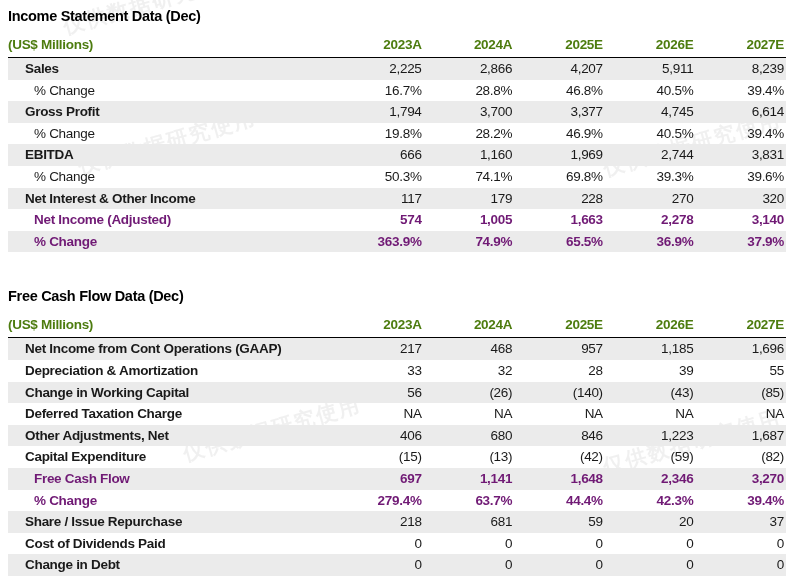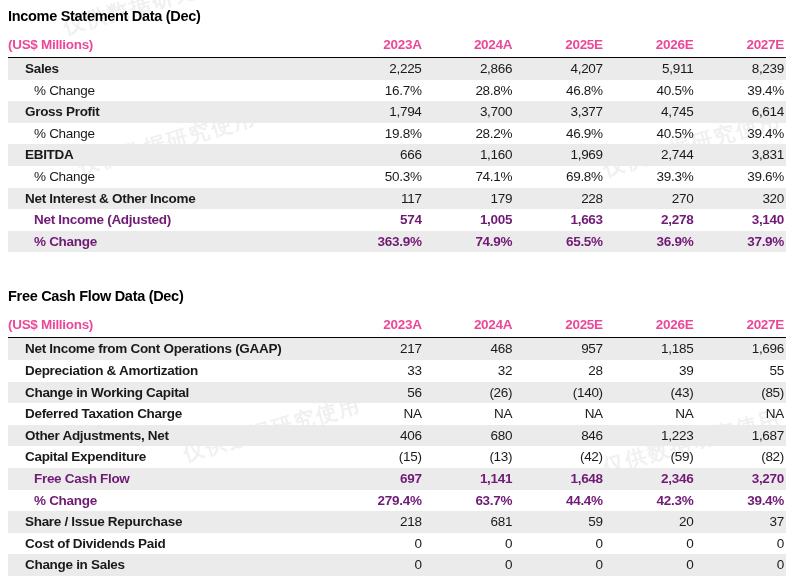--- a/index.html
+++ b/index.html
@@ -11,21 +11,21 @@
   .report{position:relative;padding:8px 6px 0 8px;z-index:2;}
   .section{margin:0 0 0 0;}
   .section + .section{margin-top:36px;}
   .section-title{
     font-size:14.5px;font-weight:bold;letter-spacing:-0.3px;margin:0 0 13px 0;color:#000;
   }
   table{border-collapse:collapse;width:100%;table-layout:fixed;}
   col.lbl{width:325px;}
   col.num{width:auto;}
   thead th{
-    font-size:13.5px;font-weight:bold;letter-spacing:-0.3px;color:#ec4899;
+    font-size:13.5px;font-weight:bold;letter-spacing:-0.3px;color:#4d7c0f;
     text-align:right;padding:0 2px 5px 0;border-bottom:1.5px solid #000;vertical-align:bottom;
   }
   thead th.lbl-h{text-align:left;padding-left:0;}
   tbody td{
     font-size:13.5px;letter-spacing:-0.3px;height:21.6px;line-height:21.6px;
     padding:0 2px 0 0;text-align:right;white-space:nowrap;overflow:hidden;
   }
   tbody td.lbl{text-align:left;padding-right:0;}
   tbody tr:nth-child(odd){background:#ebebeb;}
   tbody tr.bold td{font-weight:bold;color:#701a75;}
@@ -247,21 +247,21 @@
           </tr>
           <tr>
             <td class="lbl ind-1">Cost of Dividends Paid</td>
             <td>0</td>
             <td>0</td>
             <td>0</td>
             <td>0</td>
             <td>0</td>
           </tr>
           <tr>
-            <td class="lbl ind-1">Change in Sales</td>
+            <td class="lbl ind-1">Change in Debt</td>
             <td>0</td>
             <td>0</td>
             <td>0</td>
             <td>0</td>
             <td>0</td>
           </tr>
         </tbody>
     </table>
   </div>
 </div>

